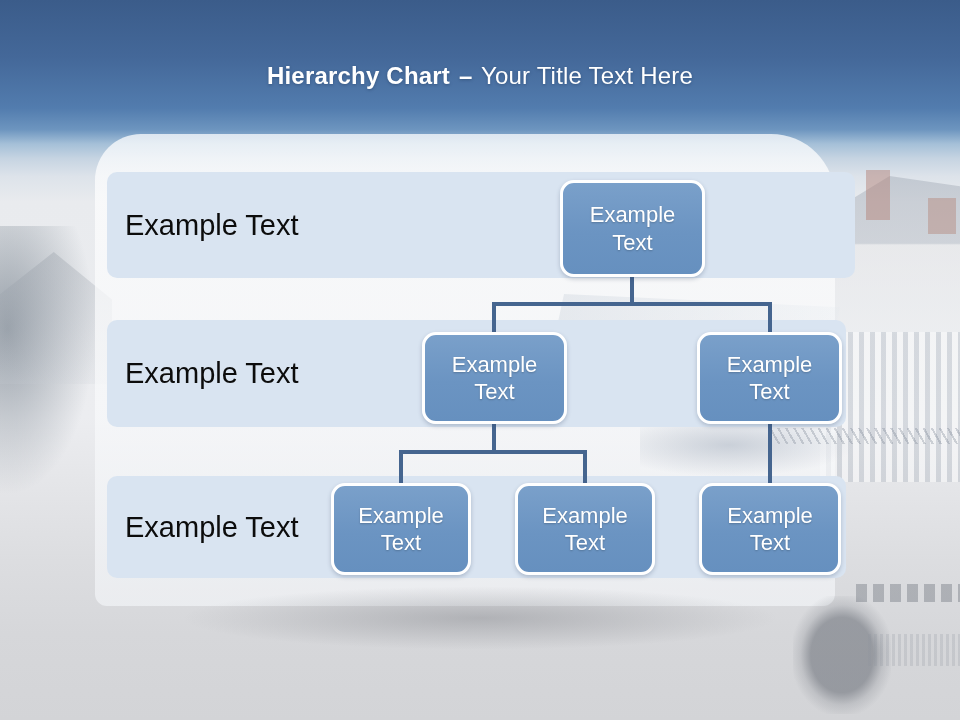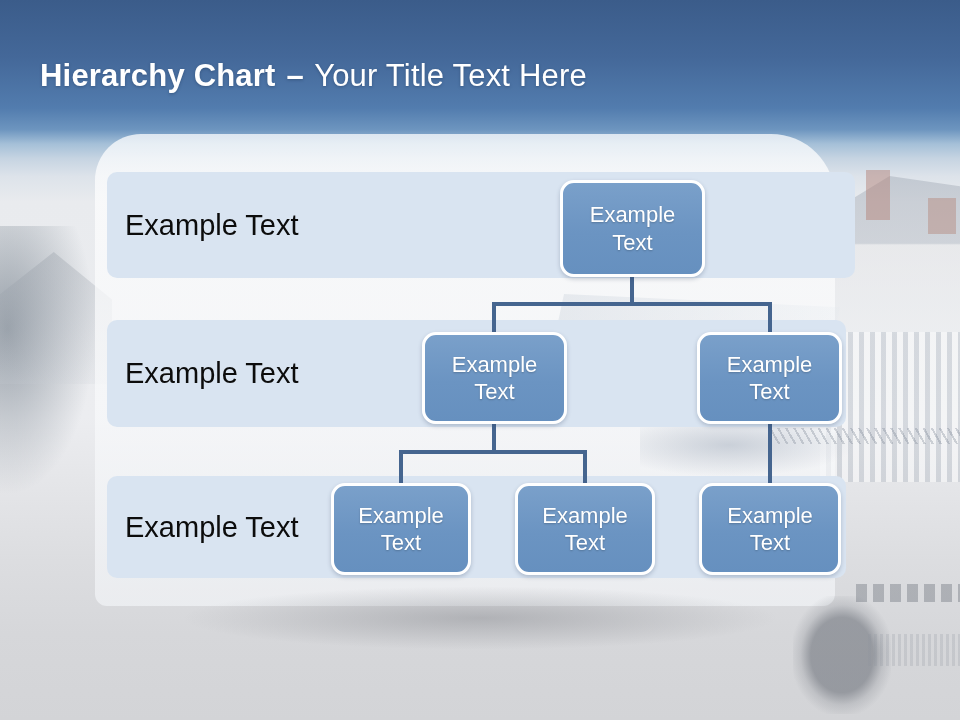--- a/index.html
+++ b/index.html
@@ -41,22 +41,22 @@
   .bg-grille-dashes{left:856px;top:584px;width:104px;height:18px;opacity:.75;
     background:repeating-linear-gradient(90deg, rgba(100,106,116,.5) 0 11px, transparent 11px 17px);}
   .bg-bumper-mesh{left:868px;top:634px;width:92px;height:32px;opacity:.5;
     background:repeating-linear-gradient(90deg, rgba(140,146,156,.45) 0 3px, transparent 3px 6px);}
   .bg-van-shadow{left:180px;top:586px;width:600px;height:64px;
     background:radial-gradient(ellipse, rgba(118,120,126,.4), transparent 70%);}
 
   
   .title{
     position:absolute;top:54px;left:0;right:0;z-index:4;
-    color:var(--title-text,#fff);font-size:31px;line-height:44px;
-    text-shadow:0 1px 3px rgba(20,40,70,.35);letter-spacing:.2px;padding-left:40px;
+    text-align:center;color:var(--title-text,#fff);font-size:24px;line-height:44px;
+    text-shadow:0 1px 3px rgba(20,40,70,.35);letter-spacing:.2px;
   }
   .t-bold{font-weight:700;}
   .t-dash{font-weight:600;margin:0 2px;}
   .t-light{font-weight:400;}
 
   
   .row{
     position:absolute;z-index:1;border-radius:10px;
     background:var(--row-fill,rgba(217,228,242,.92));
     display:flex;align-items:center;

